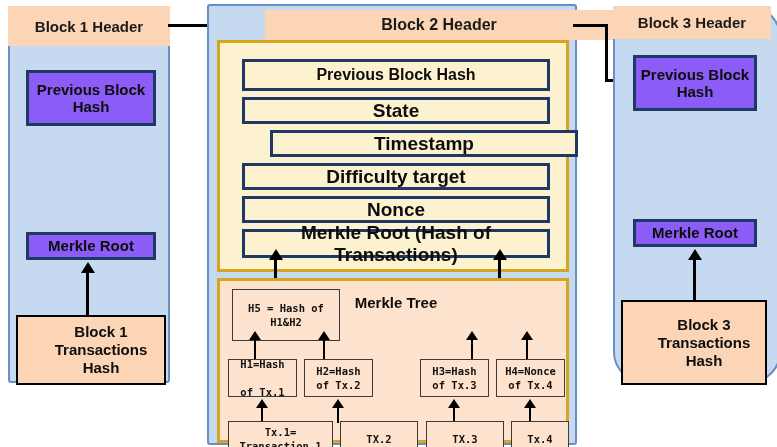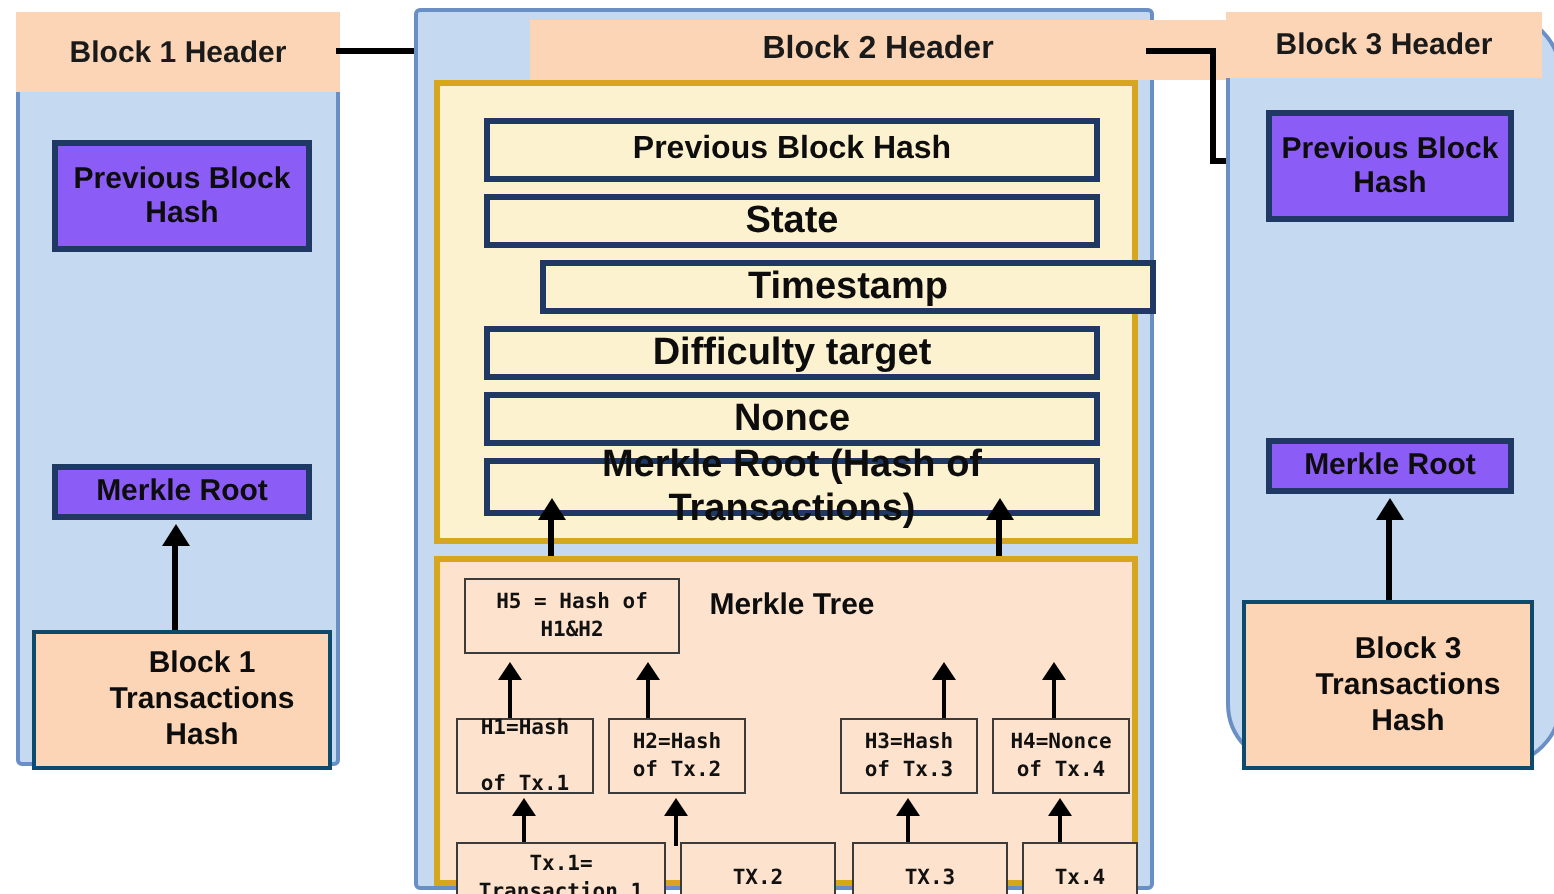--- a/index.html
+++ b/index.html
@@ -48,21 +48,21 @@
     display: flex;
     align-items: center;
     justify-content: center;
     text-align: center;
     line-height: 1.15;
   }
 
   
   .tx-hash-box {
     background: #fbd5b5;
-    border: 2px solid #0c4a6e;
+    border: 2px solid #000000;
     color: #0d0d0d;
     font-weight: bold;
     font-size: 15px;
     display: flex;
     align-items: center;
     justify-content: center;
     text-align: center;
     line-height: 1.2;
     padding-left: 20px;
   }
@@ -213,21 +213,21 @@
     <div class="arrow-up" style="left:60px; top:243px;"></div>
     <div class="v-line" style="left:289px; top:251px; height:34px;"></div>
     <div class="arrow-up" style="left:284px; top:243px;"></div>
 
     <div class="abs merkle-panel" style="left:8px; top:272px; width:352px; height:165px;">
 
       <div class="abs merkle-title" style="left:110px; top:8px; width:132px; height:26px;">
         <span>Merkle Tree</span>
       </div>
 
-      <div class="abs mono-box" style="left:12px; top:8px; width:108px; height:38px;">
+      <div class="abs mono-box" style="left:12px; top:8px; width:108px; height:52px;">
         <span>H5 = Hash of</span>
         <span>H1&amp;H2</span>
       </div>
 
       <div class="v-line thin" style="left:34px; top:58px; height:20px;"></div>
       <div class="arrow-up small" style="left:29px; top:50px;"></div>
       <div class="v-line thin" style="left:103px; top:58px; height:20px;"></div>
       <div class="arrow-up small" style="left:98px; top:50px;"></div>
       <div class="v-line thin" style="left:251px; top:58px; height:20px;"></div>
       <div class="arrow-up small" style="left:246px; top:50px;"></div>

